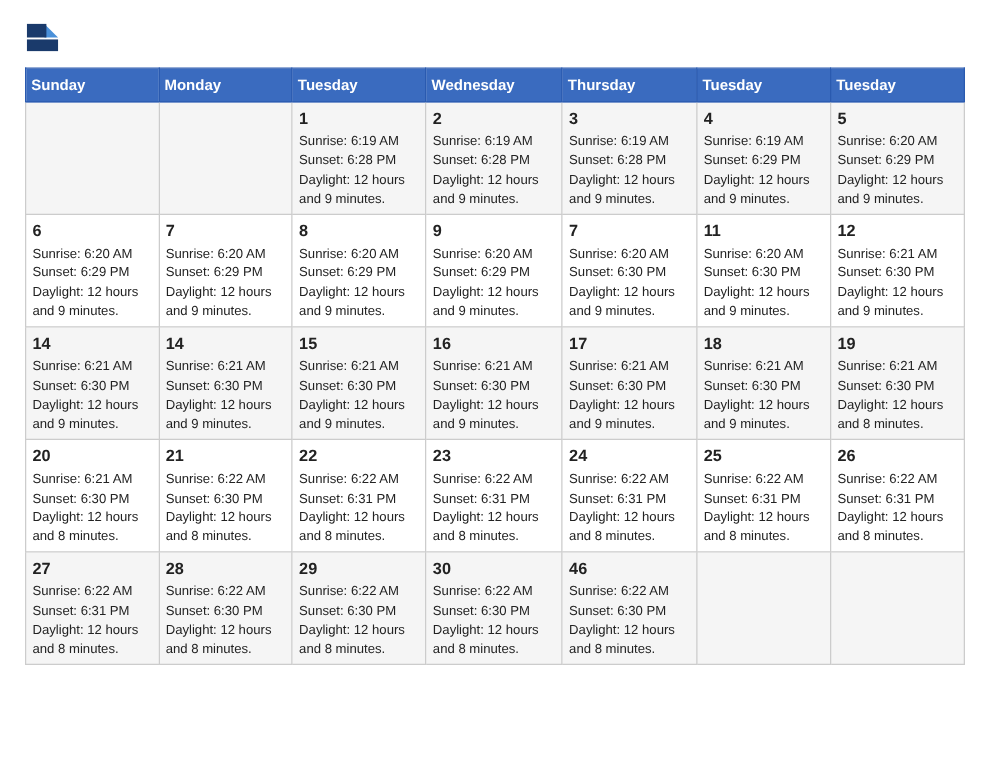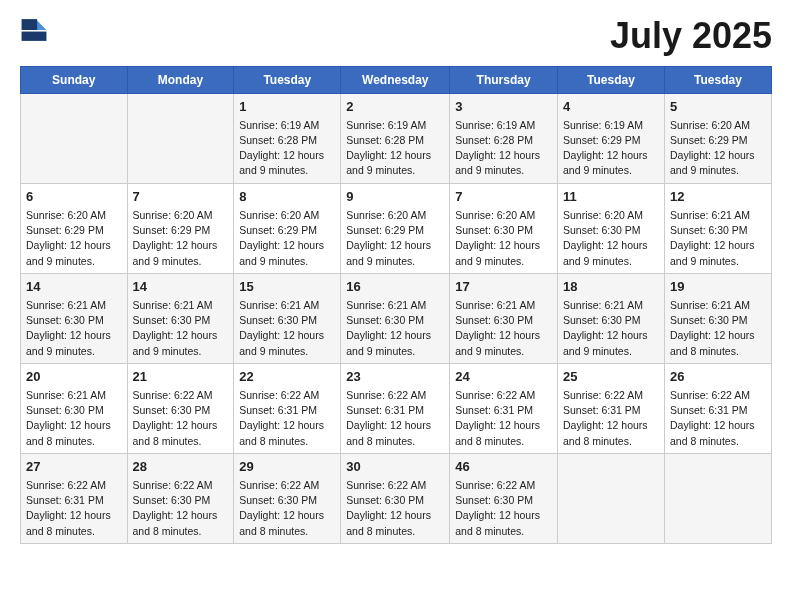--- a/index.html
+++ b/index.html
@@ -52,21 +52,21 @@
       width: 100%;
       border-collapse: collapse;
       font-size: 11px;
     }
     thead th {
       background: #3a6bbf;
       color: #fff;
       font-size: 12px;
       font-weight: bold;
       padding: 6px 4px;
-      text-align: center;
+      text-align: left;
       border: 1px solid #2a5aaf;
     }
     tbody td {
       border: 1px solid #ccc;
       vertical-align: top;
       padding: 4px 5px;
       width: 113px;
       min-height: 70px;
       background: #fff;
       color: #222;
@@ -99,21 +99,20 @@
 <div class="header">
   <div class="logo">
     <svg class="logo-icon" viewBox="0 0 36 36">
       <rect x="0" y="0" width="36" height="36" fill="white"></rect>
       <polygon points="20,4 34,18 20,18" fill="#4a90d9"></polygon>
       <rect x="2" y="4" width="20" height="14" fill="#1a3a6b"></rect>
       <rect x="2" y="20" width="32" height="12" fill="#1a3a6b"></rect>
     </svg>
   </div>
   <div class="title-block">
-    <div class="month-title">July 2025</div>
   </div>
 </div>
 
 <table>
   <thead>
     <tr>
     <th>Sunday</th>
         <th>Monday</th>
         <th>Tuesday</th>
         <th>Wednesday</th>

